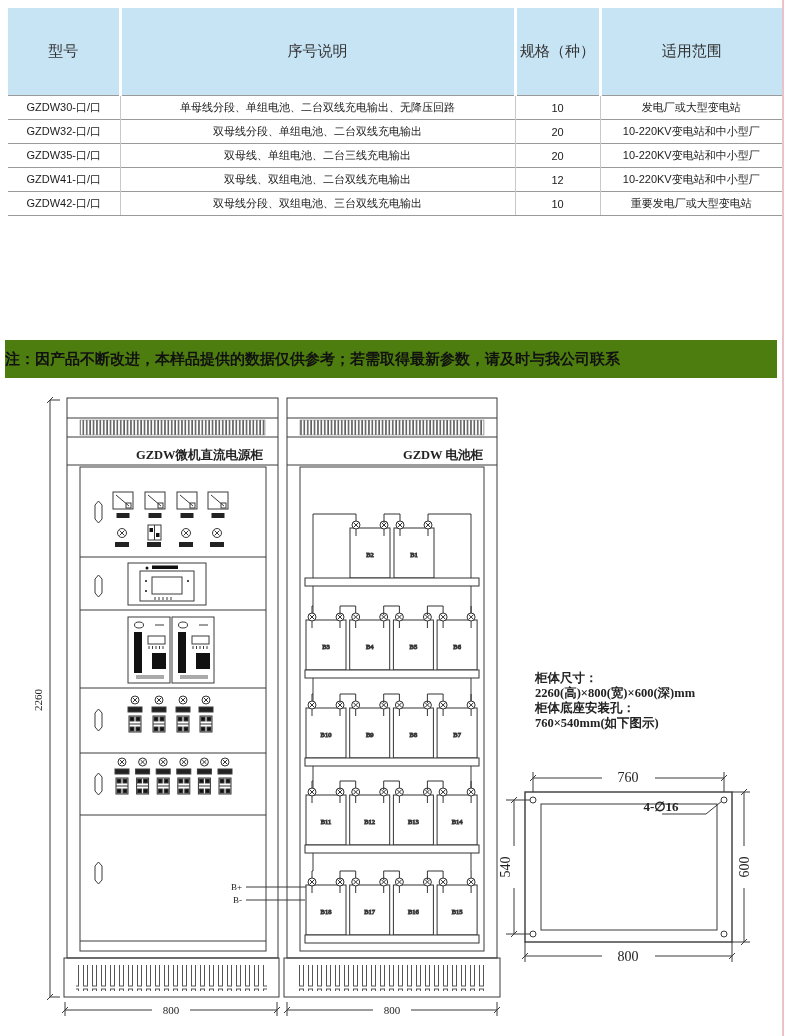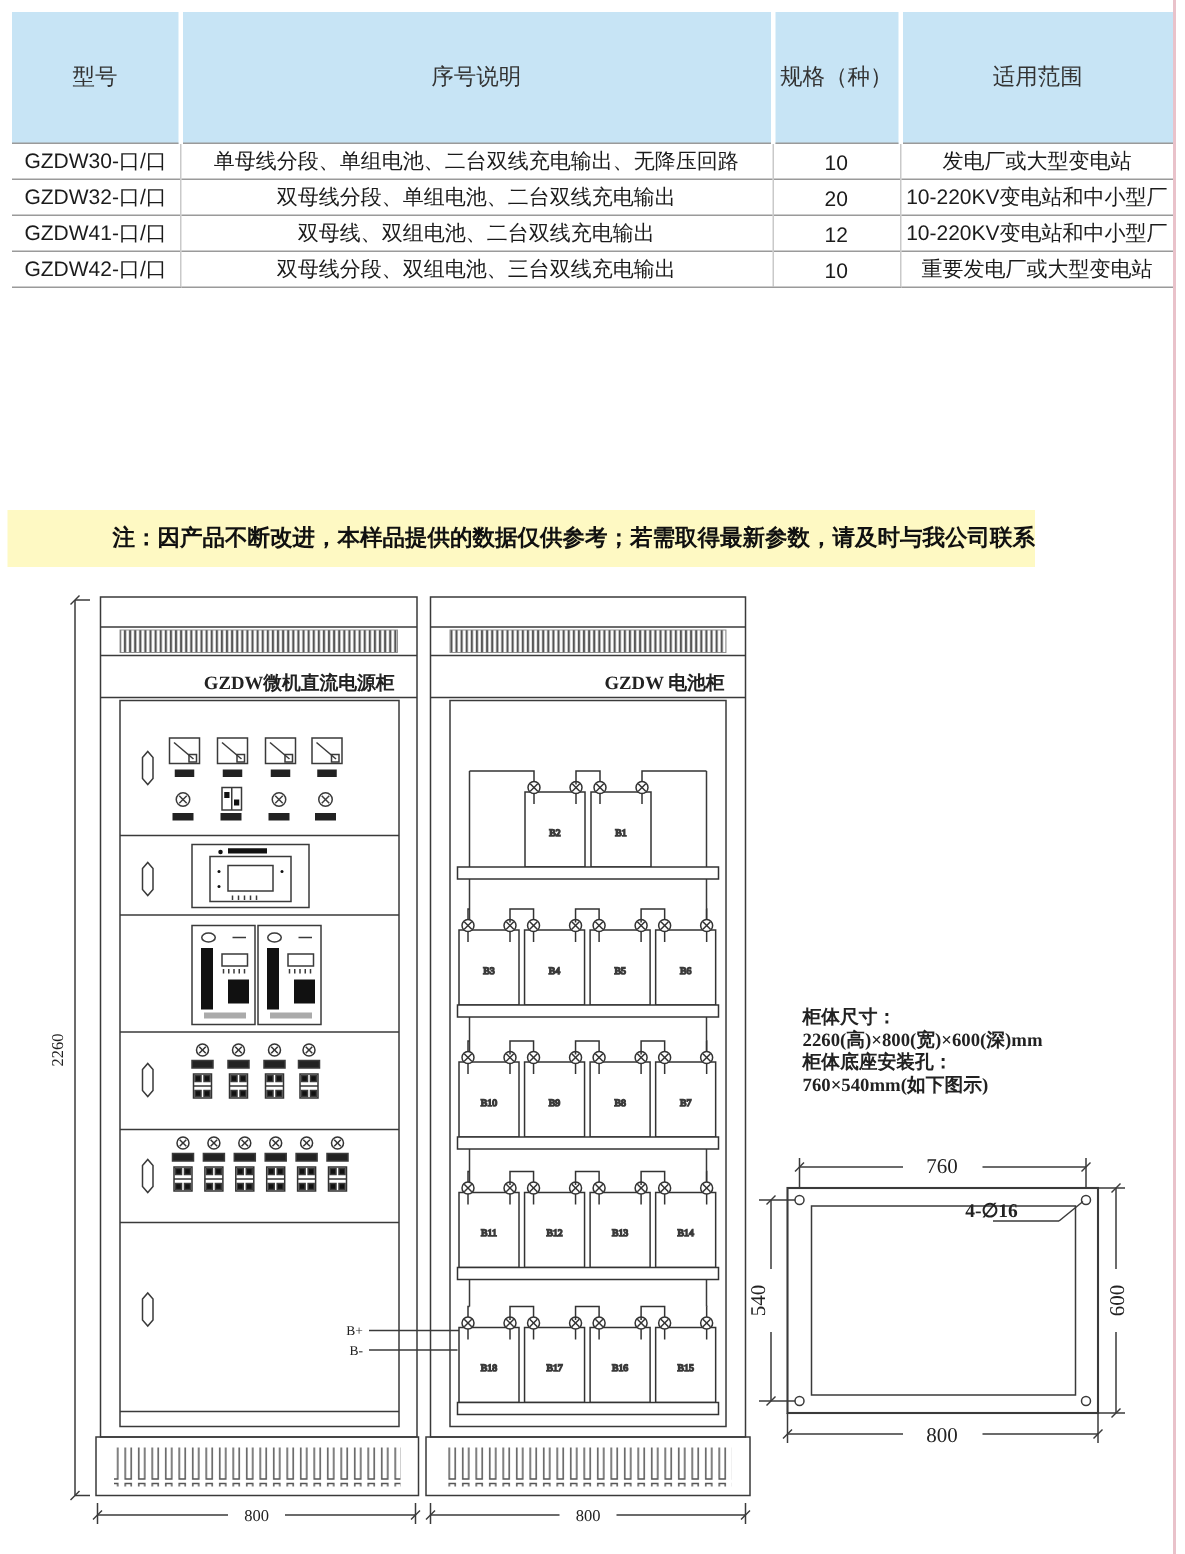--- a/index.html
+++ b/index.html
@@ -4,27 +4,27 @@
 <style>
   html,body{margin:0;padding:0;}
   body{width:790px;height:1036px;background:#fff;position:relative;overflow:hidden;
        font-family:"Liberation Sans","DejaVu Sans",sans-serif;}
   .edge-accent{position:absolute;top:0;right:6px;width:2px;height:1036px;background:#e9c2ca;}
   .tablewrap{position:absolute;left:8px;top:8px;width:774px;}
   table{border-collapse:collapse;table-layout:fixed;width:100%;}
   thead th{background:#c7e4f5;height:87px;font-size:15px;font-weight:400;color:#333;
            border-left:3px solid #fff;vertical-align:middle;text-align:center;padding:0;}
   thead th:first-child{border-left:none;}
-  tbody td{height:23px;text-align:center;font-size:14px;color:#1b1b1b;
+  tbody td{height:23px;text-align:center;font-size:11px;color:#1b1b1b;
            border-top:1px solid #9a9a9a;border-left:1px solid #c9c9c9;padding:0;
            white-space:nowrap;overflow:hidden;margin-top:23px;}
   tbody tr td:first-child{border-left:none;}
   tbody tr:last-child td{border-bottom:1px solid #9a9a9a;}
-  .note{position:absolute;left:5px;top:340px;width:685px;height:38px;background:#fef9c3;
-        font-size:15px;font-weight:bold;color:#111;text-align:right;line-height:38px;}
+  .note{position:absolute;left:5px;top:340px;width:772px;height:38px;background:#4d7c0f;
+        font-size:15px;font-weight:bold;color:#111;text-align:left;line-height:38px;}
   .drawing{position:absolute;left:0;top:385px;width:632px;height:651px;}
   svg text{font-family:"Liberation Serif","DejaVu Serif",serif;fill:#222;}
   .t-title{font-size:12.5px;font-weight:bold;}
   .t-dim{font-size:11px;}
   .t-dimL{font-size:14px;}
   .t-spec{font-size:12.5px;font-weight:bold;}
   .t-term{font-size:9px;}
   .t-hole{font-size:13px;font-weight:bold;}
 </style>
 </head>
@@ -51,20 +51,26 @@
     <tbody>
         <tr>
           <td>GZDW30-口/口</td>
           <td>单母线分段、单组电池、二台双线充电输出、无降压回路</td>
           <td>10</td>
           <td>发电厂或大型变电站</td>
         </tr>
         <tr>
           <td>GZDW32-口/口</td>
           <td>双母线分段、单组电池、二台双线充电输出</td>
+          <td>20</td>
+          <td>10-220KV变电站和中小型厂</td>
+        </tr>
+        <tr>
+          <td>GZDW35-口/口</td>
+          <td>双母线、单组电池、二台三线充电输出</td>
           <td>20</td>
           <td>10-220KV变电站和中小型厂</td>
         </tr>
         <tr>
           <td>GZDW41-口/口</td>
           <td>双母线、双组电池、二台双线充电输出</td>
           <td>12</td>
           <td>10-220KV变电站和中小型厂</td>
         </tr>
         <tr>

